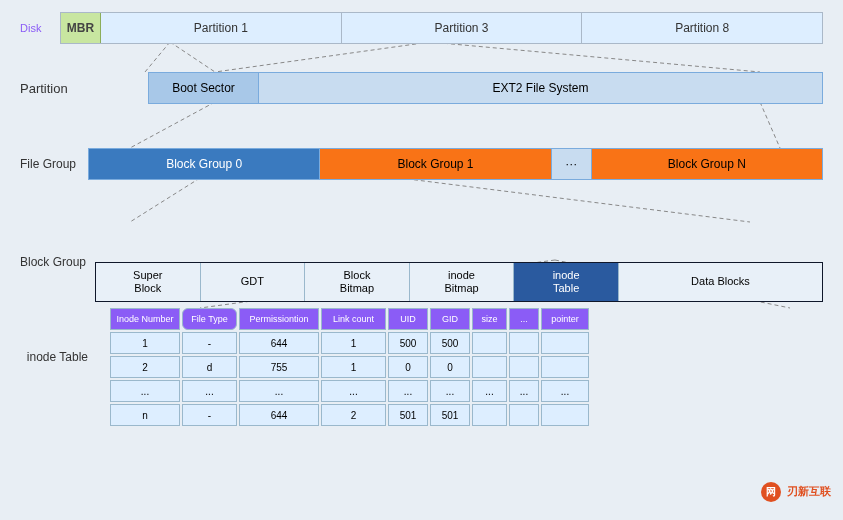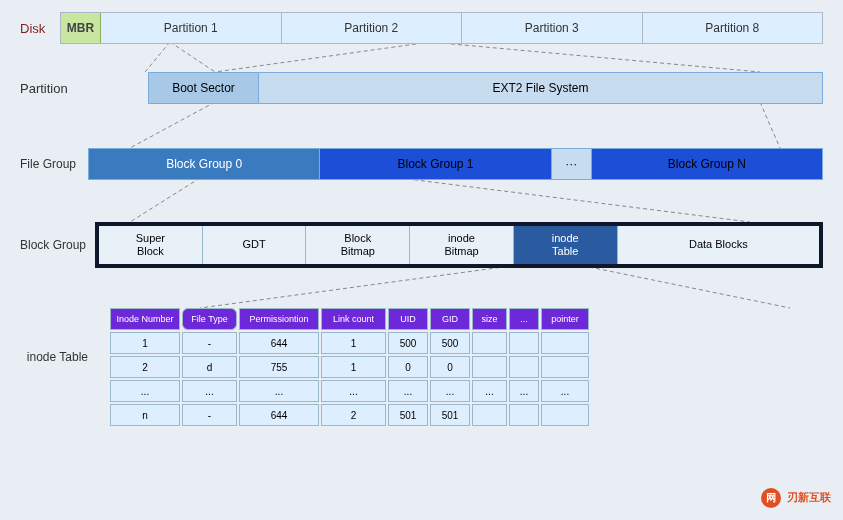--- a/index.html
+++ b/index.html
@@ -26,22 +26,22 @@
       position: absolute;
       top: 12px;
       left: 20px;
       right: 20px;
       display: flex;
       align-items: center;
     }
 
     .disk-label {
       width: 40px;
-      font-size: 13px;
-      color: #7f1d1d;
+      font-size: 11px;
+      color: #8b5cf6;
     }
 
     .disk-boxes {
       display: flex;
       flex: 1;
       border: 1px solid #aab8c8;
     }
 
     .disk-box {
       flex: 1;
@@ -126,21 +126,21 @@
 
     .fs-boxes {
       display: flex;
       flex: 1;
       border: 1px solid #7aabdd;
     }
 
     .fs-box {
       flex: 1;
       height: 30px;
-      background: #1d4ed8;
+      background: #f97316;
       border-right: 1px solid #7aabdd;
       display: flex;
       align-items: center;
       justify-content: center;
       font-size: 12px;
     }
     .fs-box:last-child { border-right: none; }
     .fs-box.dark { background: #3a7abf; color: white; }
 
     
@@ -155,21 +155,22 @@
 
     .bg-label {
       width: 75px;
       font-size: 12px;
       color: #333;
     }
 
     .bg-boxes {
       display: flex;
       flex: 1;
-      border: 4px solid #0f172a;
+      border: 1px solid #0f172a;
+      margin-top: 40px;
     }
 
     .bg-box {
       flex: 1;
       height: 38px;
       background: #e8f0f8;
       border-right: 1px solid #9ab8cc;
       display: flex;
       align-items: center;
       justify-content: center;
@@ -199,21 +200,21 @@
       display: flex;
       align-items: center;
       justify-content: center;
       font-size: 10px;
       text-align: center;
       margin-right: 2px;
       height: 22px;
     }
 
     .itable-cell.header {
-      background: #6d28d9;
+      background: #8b5cf6;
       color: white;
       height: 22px;
       font-size: 9px;
     }
 
     .itable-cell.light {
       background: #ddeeff;
     }
 
     
@@ -222,26 +223,25 @@
       top: 0;
       left: 0;
       width: 843px;
       height: 520px;
       pointer-events: none;
     }
 
     
     .watermark {
       position: absolute;
-      bottom: 12px;
+      bottom: 18px;
       right: 12px;
       font-size: 11px;
       color: #e05020;
       font-weight: bold;
-      font-family: Liberation Serif, serif;
     }
 
     .watermark-icon {
       display: inline-block;
       background: #e05020;
       color: white;
       width: 20px;
       height: 20px;
       border-radius: 50%;
       text-align: center;
@@ -271,21 +271,20 @@
 
     <line x1="555" y1="260" x2="200" y2="308" stroke="#888" stroke-width="1" stroke-dasharray="4,3"></line>
     <line x1="555" y1="260" x2="790" y2="308" stroke="#888" stroke-width="1" stroke-dasharray="4,3"></line>
   </svg>
 
   <div class="disk-row">
     <div class="disk-label">Disk</div>
     <div class="disk-boxes">
       <div class="disk-box mbr">MBR</div>
       <div class="disk-box">Partition 1</div>
-      <div class="disk-box">Partition 2</div>
       <div class="disk-box">Partition 3</div>
       <div class="disk-box">Partition 8</div>
     </div>
   </div>
 
   <div class="partition-row">
     <div class="partition-label">Partition</div>
     <div class="partition-boxes">
       <div class="partition-box-boot">Boot Sector</div>
       <div class="partition-box-ext2">EXT2 File System</div>

